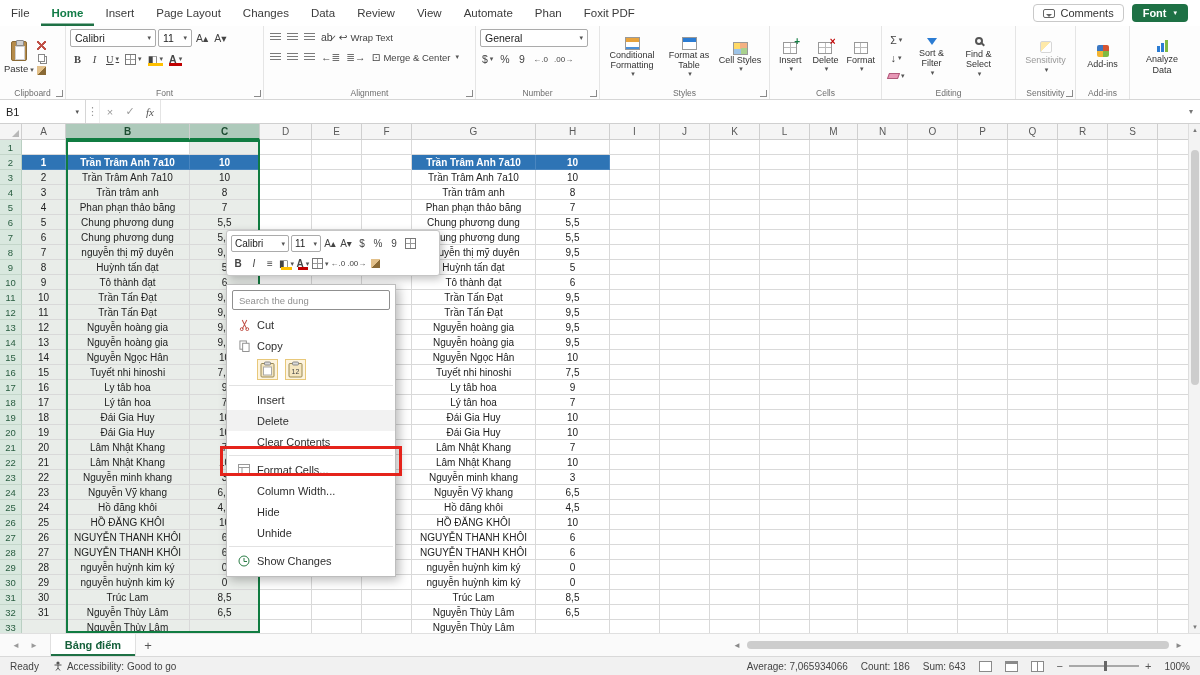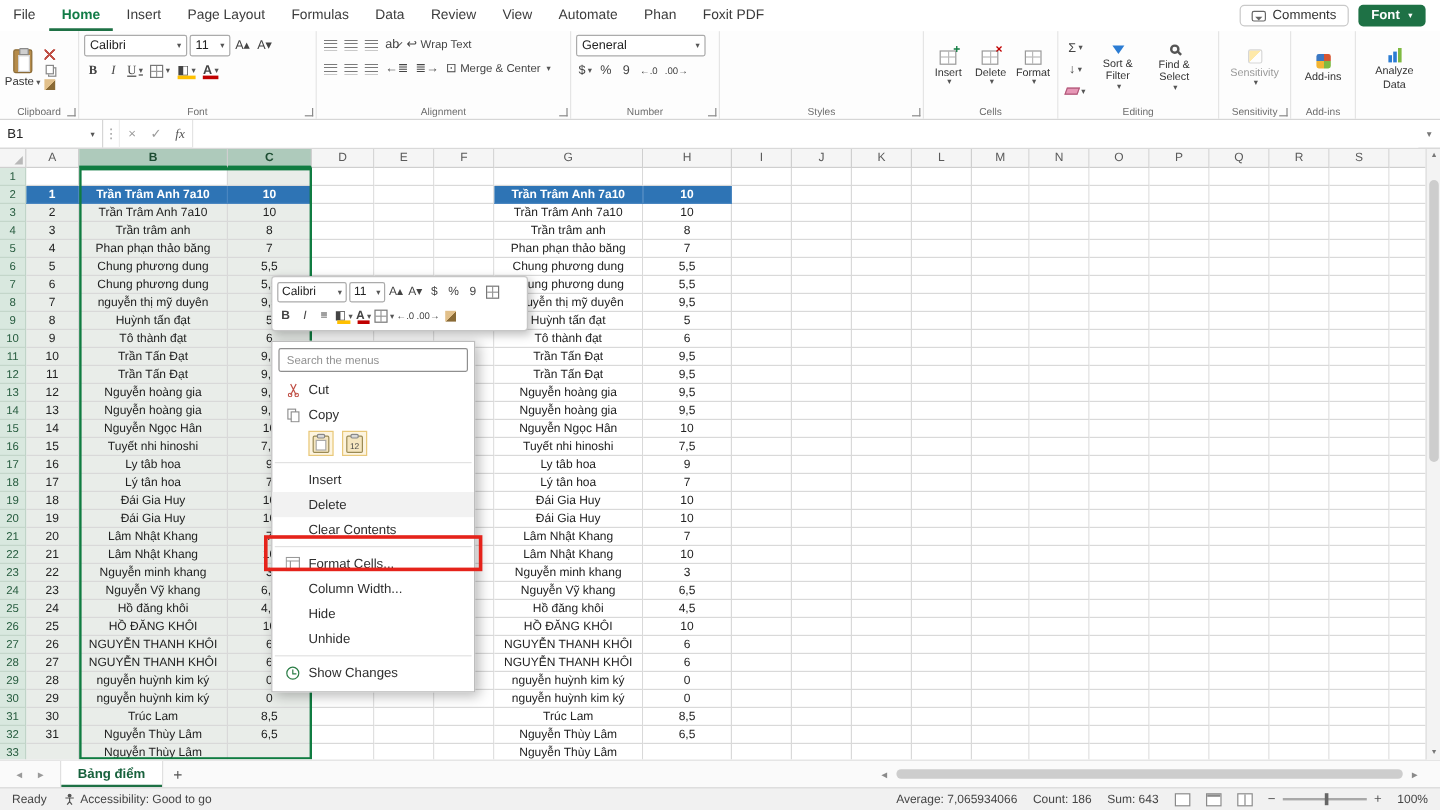--- a/index.html
+++ b/index.html
@@ -135,21 +135,21 @@
 </head>
 <body>
 
 <div class="app">
 
   <div class="tabbar">
     <div class="tab">File</div>
     <div class="tab active">Home</div>
     <div class="tab">Insert</div>
     <div class="tab">Page Layout</div>
-    <div class="tab">Formulas</div>
+    <div class="tab">Changes</div>
     <div class="tab">Data</div>
     <div class="tab">Review</div>
     <div class="tab">View</div>
     <div class="tab">Automate</div>
     <div class="tab">Phan</div>
     <div class="tab">Foxit PDF</div>
     <div class="tabbar-right">
       <div class="comments-btn">
         <span class="bubble"></span>
         <span>Comments</span>
@@ -257,20 +257,37 @@
           <span class="fi">9</span>
           <span class="fi tiny">←.0</span>
           <span class="fi tiny">.00→</span>
         </div>
       </div>
       <div class="rlabel">Number</div>
       <span class="launcher"></span>
     </div>
 
     <div class="rgroup" style="width:170px">
+      <div class="rcontent">
+        <div class="rbig2" style="width:56px">
+          <span class="i-cf"></span>
+          <span>Conditional Formatting</span>
+            <span class="chev">▾</span>
+        </div>
+        <div class="rbig2" style="width:52px">
+          <span class="i-ft"></span>
+          <span>Format as Table</span>
+            <span class="chev">▾</span>
+        </div>
+        <div class="rbig2" style="width:44px">
+          <span class="i-cs"></span>
+          <span>Cell Styles</span>
+            <span class="chev">▾</span>
+        </div>
+      </div>
       <div class="rlabel">Styles</div>
       <span class="launcher"></span>
     </div>
 
     <div class="rgroup" style="width:112px">
       <div class="rcontent">
         <div class="rbig2" style="width:34px">
           <span class="i-cells ins"></span>
           <span>Insert</span>
             <span class="chev">▾</span>
@@ -1186,21 +1203,21 @@
         </span>
       <span class="mi tiny" style="font-size:8px">←.0</span>
       <span class="mi tiny" style="font-size:8px">.00→</span>
       <span class="mi">
           <span class="mini-brush"></span>
         </span>
     </div>
   </div>
 
   <div class="ctx" id="ctx">
-      <div class="ctx-search">Search the menus</div>
+      <div class="ctx-search">Search the dung</div>
       <div class="ctx-item">
         <span class="ctx-ic">
           <svg width="11" height="12" viewBox="0 0 12 13">
             <path d="M3.5 1 L8.5 11 M8.5 1 L3.5 11" stroke="#c05046" stroke-width="1.1" fill="none"></path>
             <circle cx="3" cy="11" r="1.6" fill="none" stroke="#c05046"></circle>
             <circle cx="9" cy="11" r="1.6" fill="none" stroke="#c05046"></circle>
           </svg>
         </span>
         <span class="ctx-lb">Cut</span>
       </div>

